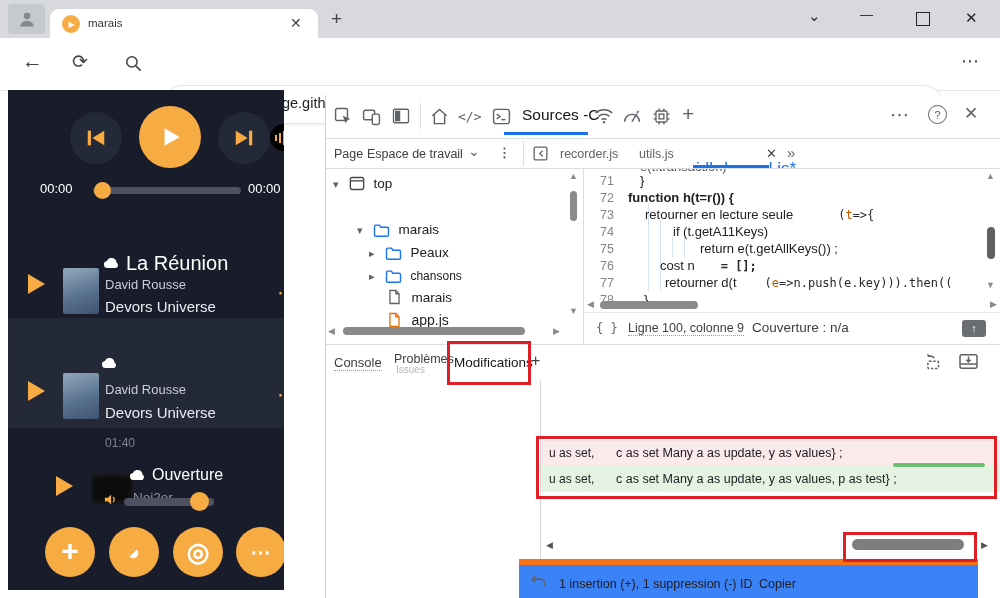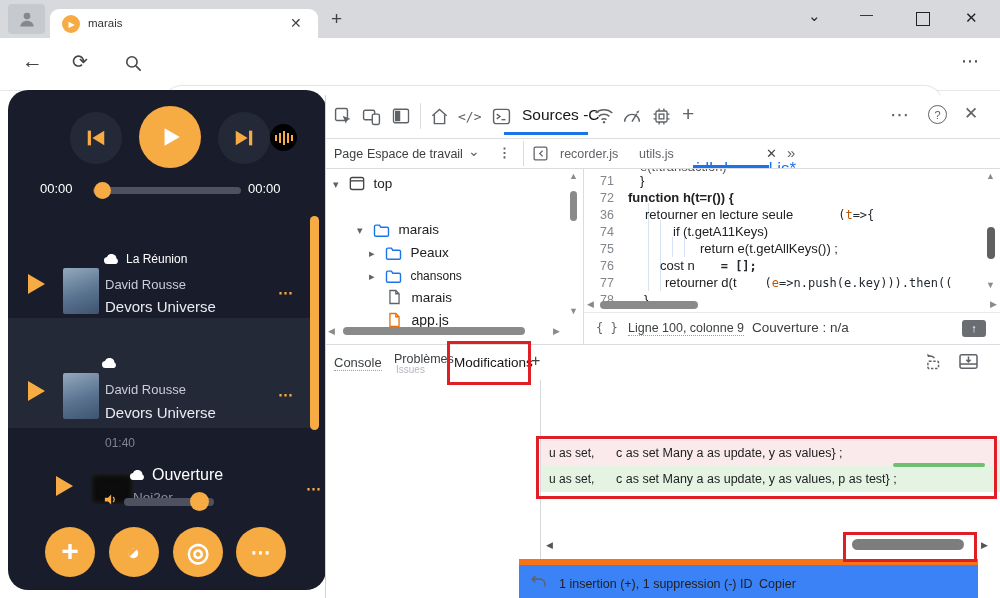--- a/index.html
+++ b/index.html
@@ -6,24 +6,24 @@
   body{font-family:"Liberation Sans",sans-serif;-webkit-font-smoothing:antialiased;}
   .screen{position:relative;width:1000px;height:598px;background:#fff;overflow:hidden;}
   .a{position:absolute;}
   svg{display:block;}
   
   .titlebar{left:0;top:0;width:1000px;height:38px;background:#d7d9dd;}
   .tab{left:50px;top:9px;width:268px;height:30px;background:#fff;border-radius:9px 9px 0 0;}
   .toolbar{left:0;top:38px;width:1000px;height:52px;background:#fff;border-bottom:1px solid #e6e8ea;}
   .pill{left:163px;top:47px;width:778px;height:37px;background:#fff;border:1px solid #e4e6e9;border-radius:19px;box-shadow:0 1px 3px rgba(0,0,0,.08);}
   
-  .player{left:8px;top:90px;width:310px;height:500px;background:#191d2b;border-radius:20px;overflow:hidden;padding-left:8px;}
+  .player{left:8px;top:90px;width:276px;height:500px;background:#191d2b;border-radius:0;overflow:hidden;}
   .circbtn{border-radius:50%;display:flex;align-items:center;justify-content:center;}
   .tri{width:0;height:0;border-style:solid;}
-  .songtitle{color:#fff;font-size:12px;}
+  .songtitle{color:#fff;font-size:20px;}
   .songartist{color:#c9cdd8;font-size:13px;}
   .songalbum{color:#e9ebf1;font-size:15px;}
   .songdur{color:#7e8494;font-size:12px;}
   .kebab{color:#f7ab43;font-size:15px;letter-spacing:2px;font-weight:bold;}
   
   .dtline{background:#dadce0;}
   .dtxt{color:#3c4043;font-size:12.5px;}
   .gut{color:#80868b;font-size:12.5px;width:30px;text-align:right;}
   .code{font-size:13px;color:#202124;white-space:pre;}
   .mono{font-family:"DejaVu Sans Mono",monospace;font-size:12px;color:#24292f;}
@@ -367,21 +367,21 @@
 
     <div class="a guide" style="left:64px;top:34px;height:88px;"></div>
     <div class="a guide" style="left:76px;top:51px;height:71px;"></div>
     <div class="a guide" style="left:88px;top:68px;height:20px;"></div>
     <div class="a guide" style="left:100px;top:68px;height:20px;"></div>
 
     <div class="a gut" style="left:0;top:5px;">71</div>
     <div class="a code" style="left:56px;top:4px;"><span>}</span></div>
     <div class="a gut" style="left:0;top:22px;">72</div>
     <div class="a code" style="left:44px;top:21px;font-weight:bold;"><span>function h(t=r()) {</span></div>
-    <div class="a gut" style="left:0;top:39px;">36</div>
+    <div class="a gut" style="left:0;top:39px;">73</div>
     <div class="a code" style="left:61px;top:38px;"><span>retourner en lecture seule</span><span class="mono" style="margin-left:45px;"><span>(</span><span class="movar">t</span><span>=&gt;{</span></span></div>
     <div class="a gut" style="left:0;top:56px;">74</div>
     <div class="a code" style="left:89px;top:55px;"><span>if (t.getA11Keys)</span></div>
     <div class="a gut" style="left:0;top:73px;">75</div>
     <div class="a code" style="left:116px;top:72px;"><span>return e(t.getAllKeys()) ;</span></div>
     <div class="a gut" style="left:0;top:90px;">76</div>
     <div class="a code" style="left:76px;top:89px;"><span>cost n</span><span class="mono" style="margin-left:26px;font-weight:bold;">= [];</span></div>
     <div class="a gut" style="left:0;top:107px;">77</div>
     <div class="a code" style="left:81px;top:106px;"><span>retourner d(t</span><span class="mono" style="margin-left:28px;"><span>(</span><span class="movar">e</span><span>=&gt;n.push(e.key))).then((</span></span></div>
     <div class="a gut" style="left:0;top:124px;">78</div>

